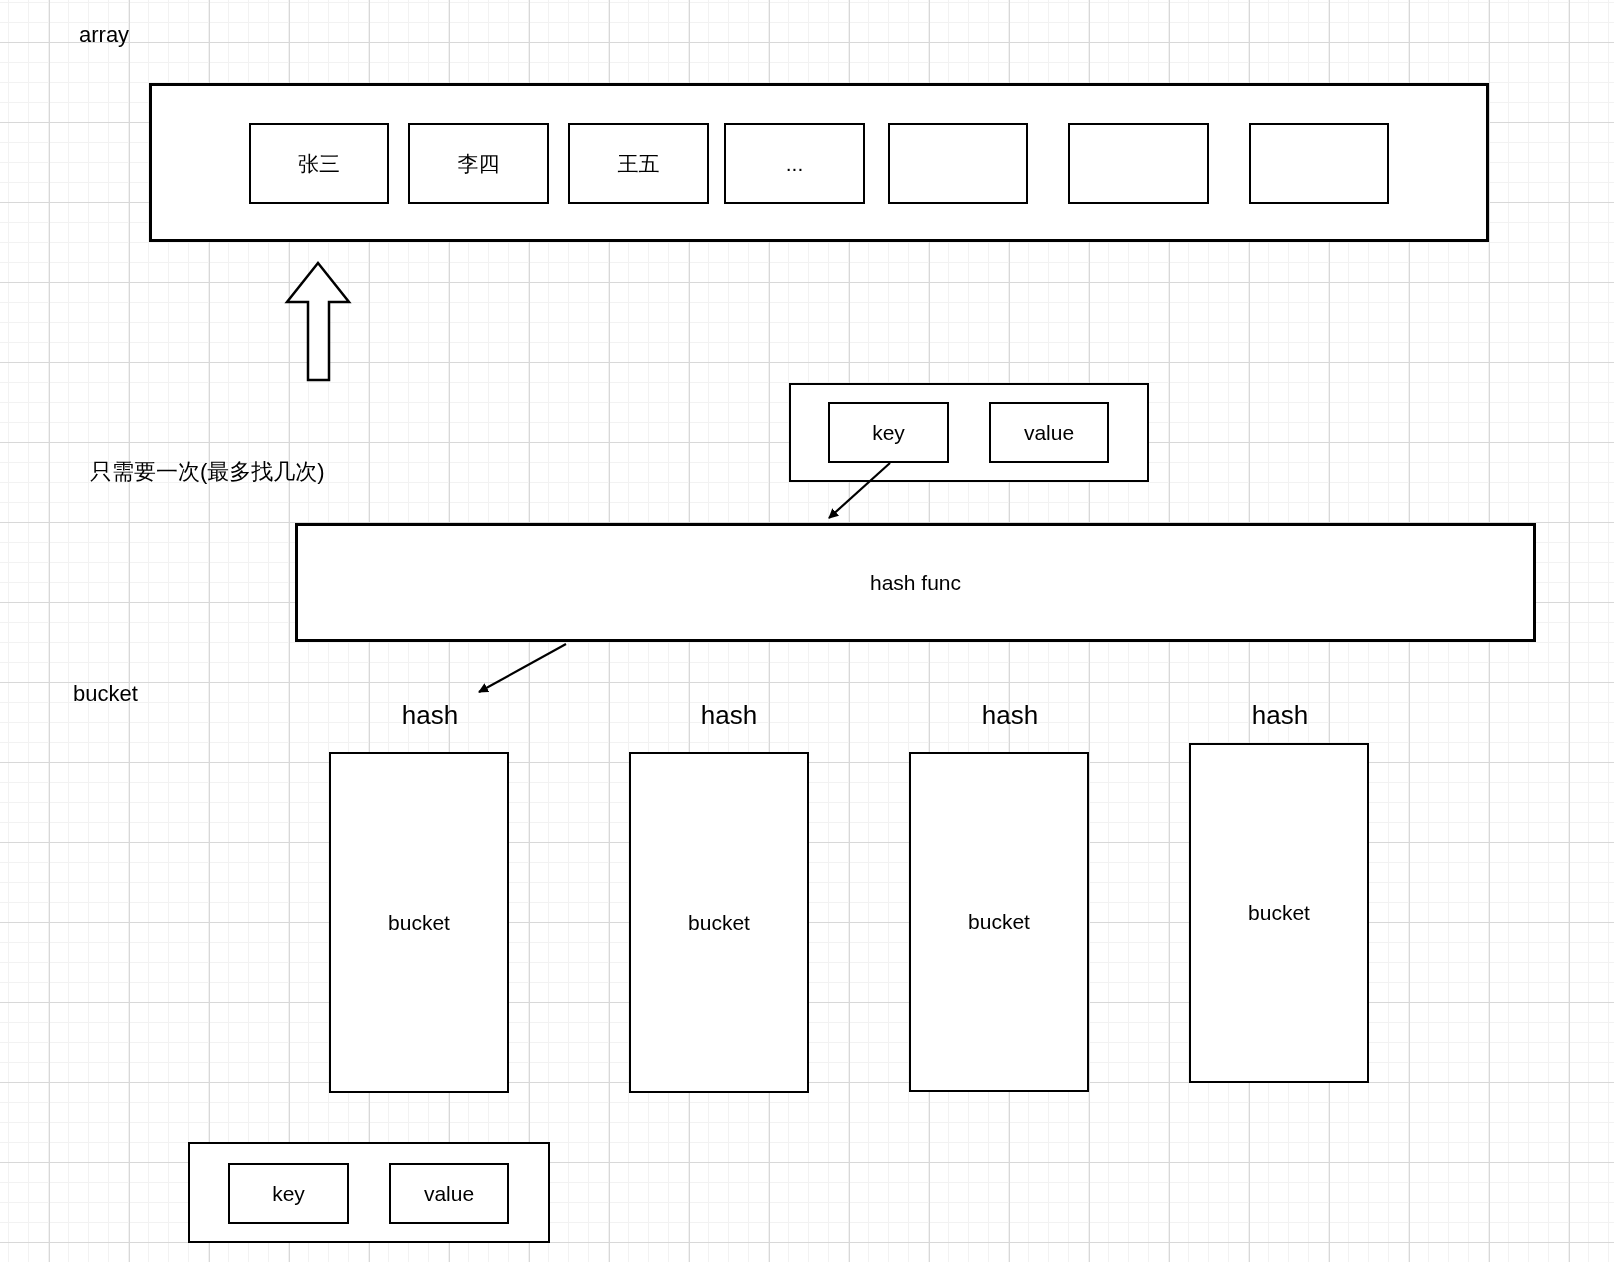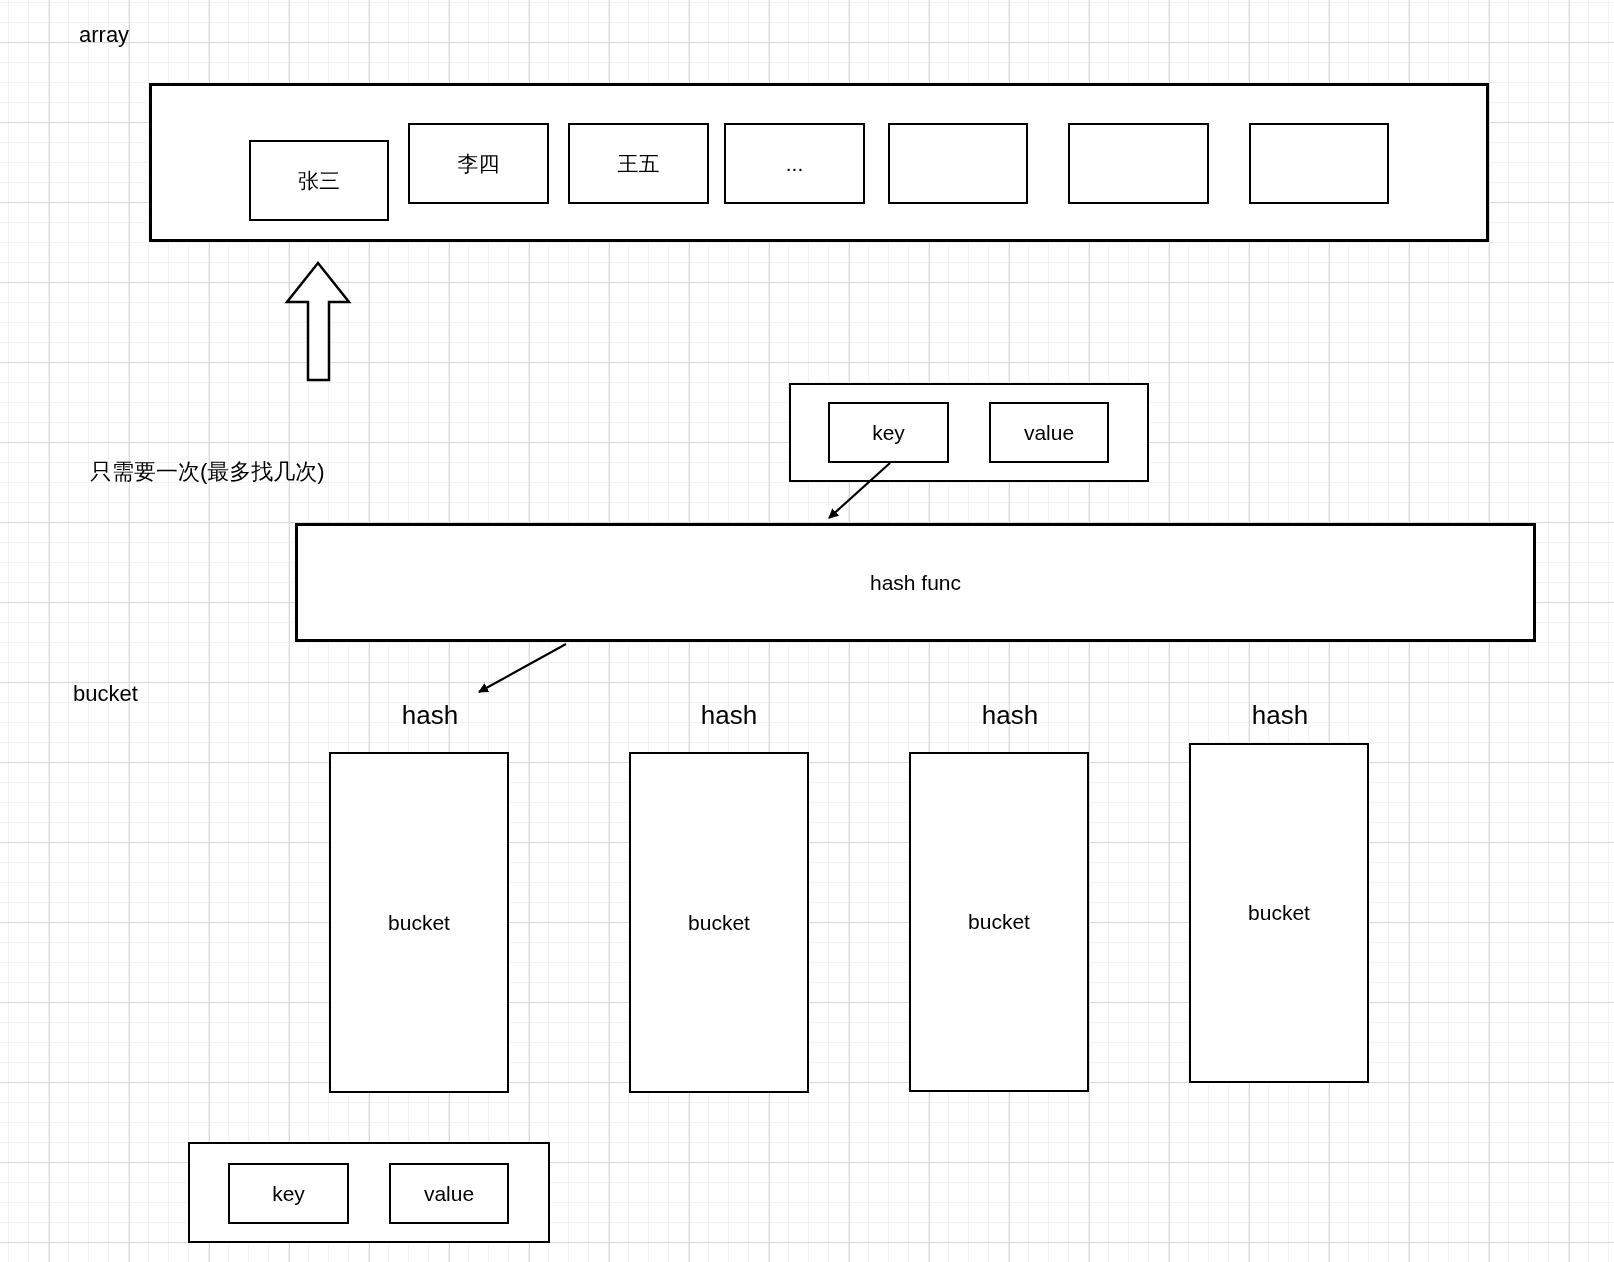--- a/index.html
+++ b/index.html
@@ -60,21 +60,21 @@
 </style>
 </head>
 <body>
 
 <div class="canvas">
 
   <div class="floating-label" style="left:79px;top:22px;">array</div>
 
   <div class="shape" style="left:149px;top:83px;width:1340px;height:159px;"></div>
 
-  <div class="shape center" style="left:249px;top:140px;width:140px;height:81px;border-width:2.5px;">
+  <div class="shape center" style="left:249px;top:123px;width:140px;height:81px;border-width:2.5px;">
     <span class="txt">张三</span>
   </div>
   <div class="shape center" style="left:408px;top:123px;width:141px;height:81px;border-width:2.5px;">
     <span class="txt">李四</span>
   </div>
   <div class="shape center" style="left:568px;top:123px;width:141px;height:81px;border-width:2.5px;text-align:right;">
     <span class="txt">王五</span>
   </div>
   <div class="shape center" style="left:724px;top:123px;width:141px;height:81px;border-width:2.5px;">
     <span class="txt">...</span>

